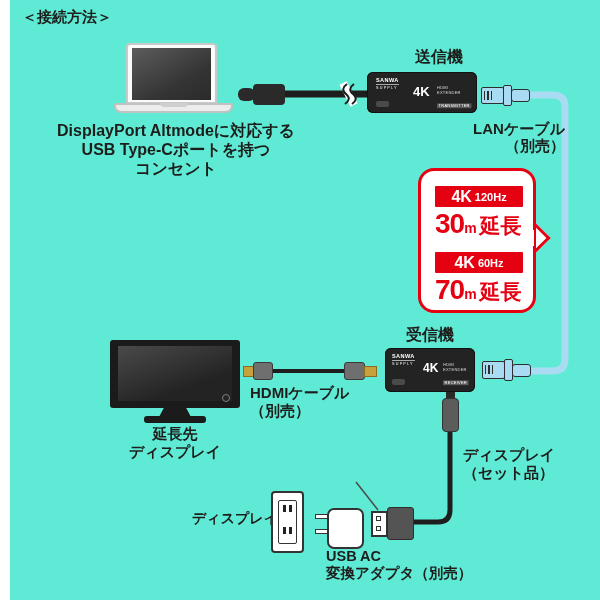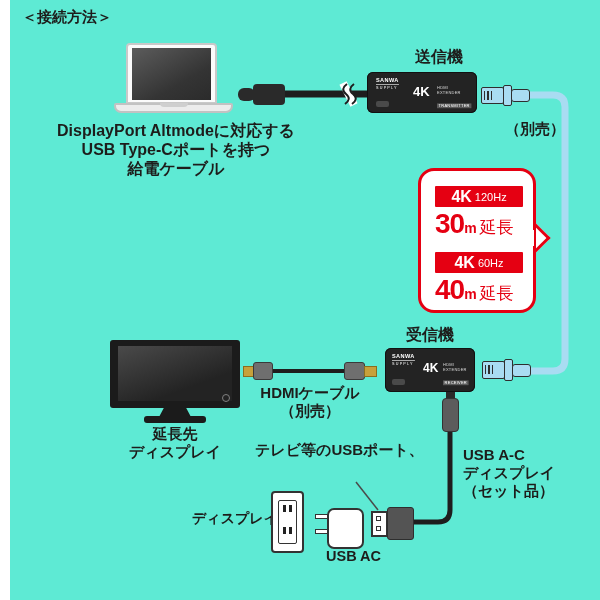--- a/index.html
+++ b/index.html
@@ -49,42 +49,42 @@
   .rj-collar { border-radius:2px; }
   .rj-boot { border-radius:3px; }
   .rj-pins { position:absolute; background:repeating-linear-gradient(90deg,#2e2e2e 0 1.5px,transparent 1.5px 3.5px); }
 
   
   .hdmi-tip { position:absolute; background:#c7a13b; border:1px solid #8a6d1f; }
   .hdmi-body { position:absolute; background:#6f6f6f; border:1px solid #3a3a3a; border-radius:3px; }
 
   
   #lan-label { left:413px; top:120px; width:142px; text-align:right; font-size:15px; line-height:17px; }
-  #hdmi-label { left:240px; top:384px; width:120px; text-align:center; font-size:15px; line-height:18px; }
+  #hdmi-label { left:240px; top:384px; width:120px; font-size:15px; line-height:18px; }
   #tv-label { left:105px; top:425px; width:120px; text-align:center; font-size:15px; line-height:18px; }
   #usb-note { left:245px; top:441px; font-size:15px; line-height:18px; }
   #power-label { left:453px; top:446px; font-size:15px; line-height:18px; }
   #outlet-label { left:182px; top:510px; font-size:14px; }
   #adapter-label { left:316px; top:548px; font-size:14.5px; line-height:17px; }
 
   
   #bubble { left:408px; top:168px; width:118px; height:145px; background:#fff;
     border:3px solid #e50012; border-radius:16px; z-index:5; }
   #bubble-arrow { left:514px; top:227px; width:22px; height:22px; background:#fff;
     border-top:3px solid #e50012; border-right:3px solid #e50012; transform:rotate(45deg); z-index:4; }
   #bubble-cover { left:512px; top:230px; width:12px; height:16px; background:#fff; z-index:6; }
   .spec { position:absolute; left:14px; width:92px; z-index:7; }
   .spec-box { width:88px; height:21px; background:#e50012; color:#fff; display:flex;
     align-items:center; justify-content:center; gap:3px; border-radius:1px; }
   .spec-box .res { font-size:16px; font-weight:700; }
-  .spec-box .hz { font-size:11px; font-weight:400; }
+  .spec-box .hz { font-size:11px; font-weight:700; }
   .spec-val { margin-top:1px; color:#e50012; white-space:nowrap; }
   .spec-val .num { font-size:28px; font-weight:700; letter-spacing:-1px; }
   .spec-val .unit { font-size:14px; font-weight:700; }
-  .spec-val .suf { font-size:17px; font-weight:400; margin-left:3px; }
+  .spec-val .suf { font-size:21px; font-weight:700; margin-left:3px; }
 
   
   #tv-bezel { left:100px; top:340px; width:130px; height:68px; background:#1b1b1b; border-radius:3px; }
   #tv-screen { left:108px; top:346px; width:114px; height:55px; background:linear-gradient(160deg,#4a4a4a,#232323 70%); }
   #tv-ring { left:212px; top:394px; width:8px; height:8px; border:1.5px solid #808080; border-radius:50%; }
   #tv-neck { left:149px; top:408px; width:32px; height:9px; background:#1b1b1b;
     clip-path:polygon(15% 0,85% 0,100% 100%,0 100%); }
   #tv-base { left:134px; top:416px; width:62px; height:7px; background:#1b1b1b; border-radius:3px; }
 
   
@@ -126,21 +126,21 @@
 
   <div class="abs" id="title">＜接続方法＞</div>
 
   <div class="abs" id="laptop-screen"></div>
   <div class="abs" id="laptop-display"></div>
   <div class="abs" id="laptop-base"></div>
   <div class="abs" id="laptop-notch"></div>
   <div class="abs caption">
     <div>DisplayPort Altmodeに対応する</div>
     <div>USB Type-Cポートを持つ</div>
-    <div>給電ケーブル</div>
+    <div>コンセント</div>
   </div>
 
   <div class="abs" id="usbc1-tip"></div>
   <div class="abs" id="usbc1-body"></div>
 
   <div class="abs jp dev-label" id="tx-label">送信機</div>
   <div class="abs device" id="tx">
     <div class="brand" style="left:9px; top:6px;">
       <div class="b1">SANWA</div>
       <div class="b2">SUPPLY</div>
@@ -152,41 +152,42 @@
     </div>
     <div class="dev-led" style="left:9px; bottom:6px;"></div>
   </div>
 
   <div class="rj-head" style="left:471px; top:87px; width:23px; height:17px;"></div>
   <div class="rj-pins" style="left:474px; top:91px; width:8px; height:9px;"></div>
   <div class="rj-collar" style="left:493px; top:85px; width:9px; height:21px;"></div>
   <div class="rj-boot" style="left:501px; top:89px; width:19px; height:13px;"></div>
 
   <div class="abs jp" id="lan-label">
+    <div>LANケーブル</div>
     <div>（別売）</div>
   </div>
 
   <div class="abs" id="bubble-arrow"></div>
   <div class="abs" id="bubble">
     <div class="spec" style="top:15px;">
       <div class="spec-box">
         <span class="res">4K</span>
         <span class="hz">120Hz</span>
       </div>
       <div class="spec-val">
         <span class="num">30</span><span class="unit">m</span><span class="suf">延長</span>
       </div>
     </div>
     <div class="spec" style="top:81px;">
       <div class="spec-box">
         <span class="res">4K</span>
         <span class="hz">60Hz</span>
       </div>
       <div class="spec-val">
-        <span class="num">40</span><span class="unit">m</span><span class="suf">延長</span>
+        <span class="num">70</span><span class="unit">m</span><span class="suf">延長</span>
       </div>
     </div>
   </div>
   <div class="abs" id="bubble-cover"></div>
 
   <div class="abs" id="tv-bezel"></div>
   <div class="abs" id="tv-screen"></div>
   <div class="abs" id="tv-ring"></div>
   <div class="abs" id="tv-neck"></div>
   <div class="abs" id="tv-base"></div>
@@ -220,41 +221,40 @@
 
   <div class="rj-head" style="left:472px; top:361px; width:23px; height:18px;"></div>
   <div class="rj-pins" style="left:475px; top:365px; width:8px; height:9px;"></div>
   <div class="rj-collar" style="left:494px; top:359px; width:9px; height:22px;"></div>
   <div class="rj-boot" style="left:502px; top:364px; width:19px; height:13px;"></div>
 
   <div class="abs" id="usbc2-tab"></div>
   <div class="abs" id="usbc2-body"></div>
 
   <div class="abs jp" id="usb-note">
-    <div>テレビ等のUSBポート、</div>
   </div>
   <div class="abs jp" id="power-label">
-    <div>USB A-C</div>
     <div>ディスプレイ</div>
     <div>（セット品）</div>
   </div>
 
   <div class="abs jp" id="outlet-label">ディスプレイ</div>
   <div class="abs" id="outlet-plate"></div>
   <div class="abs" id="outlet-inner"></div>
   <div class="slot" style="left:273px; top:505px;"></div>
   <div class="slot" style="left:279px; top:505px;"></div>
   <div class="slot" style="left:273px; top:527px;"></div>
   <div class="slot" style="left:279px; top:527px;"></div>
 
   <div class="prong" style="left:305px; top:514px;"></div>
   <div class="prong" style="left:305px; top:529px;"></div>
   <div class="abs" id="adapter"></div>
   <div class="abs jp" id="adapter-label">
     <div>USB AC</div>
+    <div>変換アダプタ（別売）</div>
   </div>
 
   <div class="abs" id="usba-metal"></div>
   <div class="usba-sq" style="left:366px; top:516px;"></div>
   <div class="usba-sq" style="left:366px; top:526px;"></div>
   <div class="abs" id="usba-body"></div>
 
 </div>
 
 </body></html>

